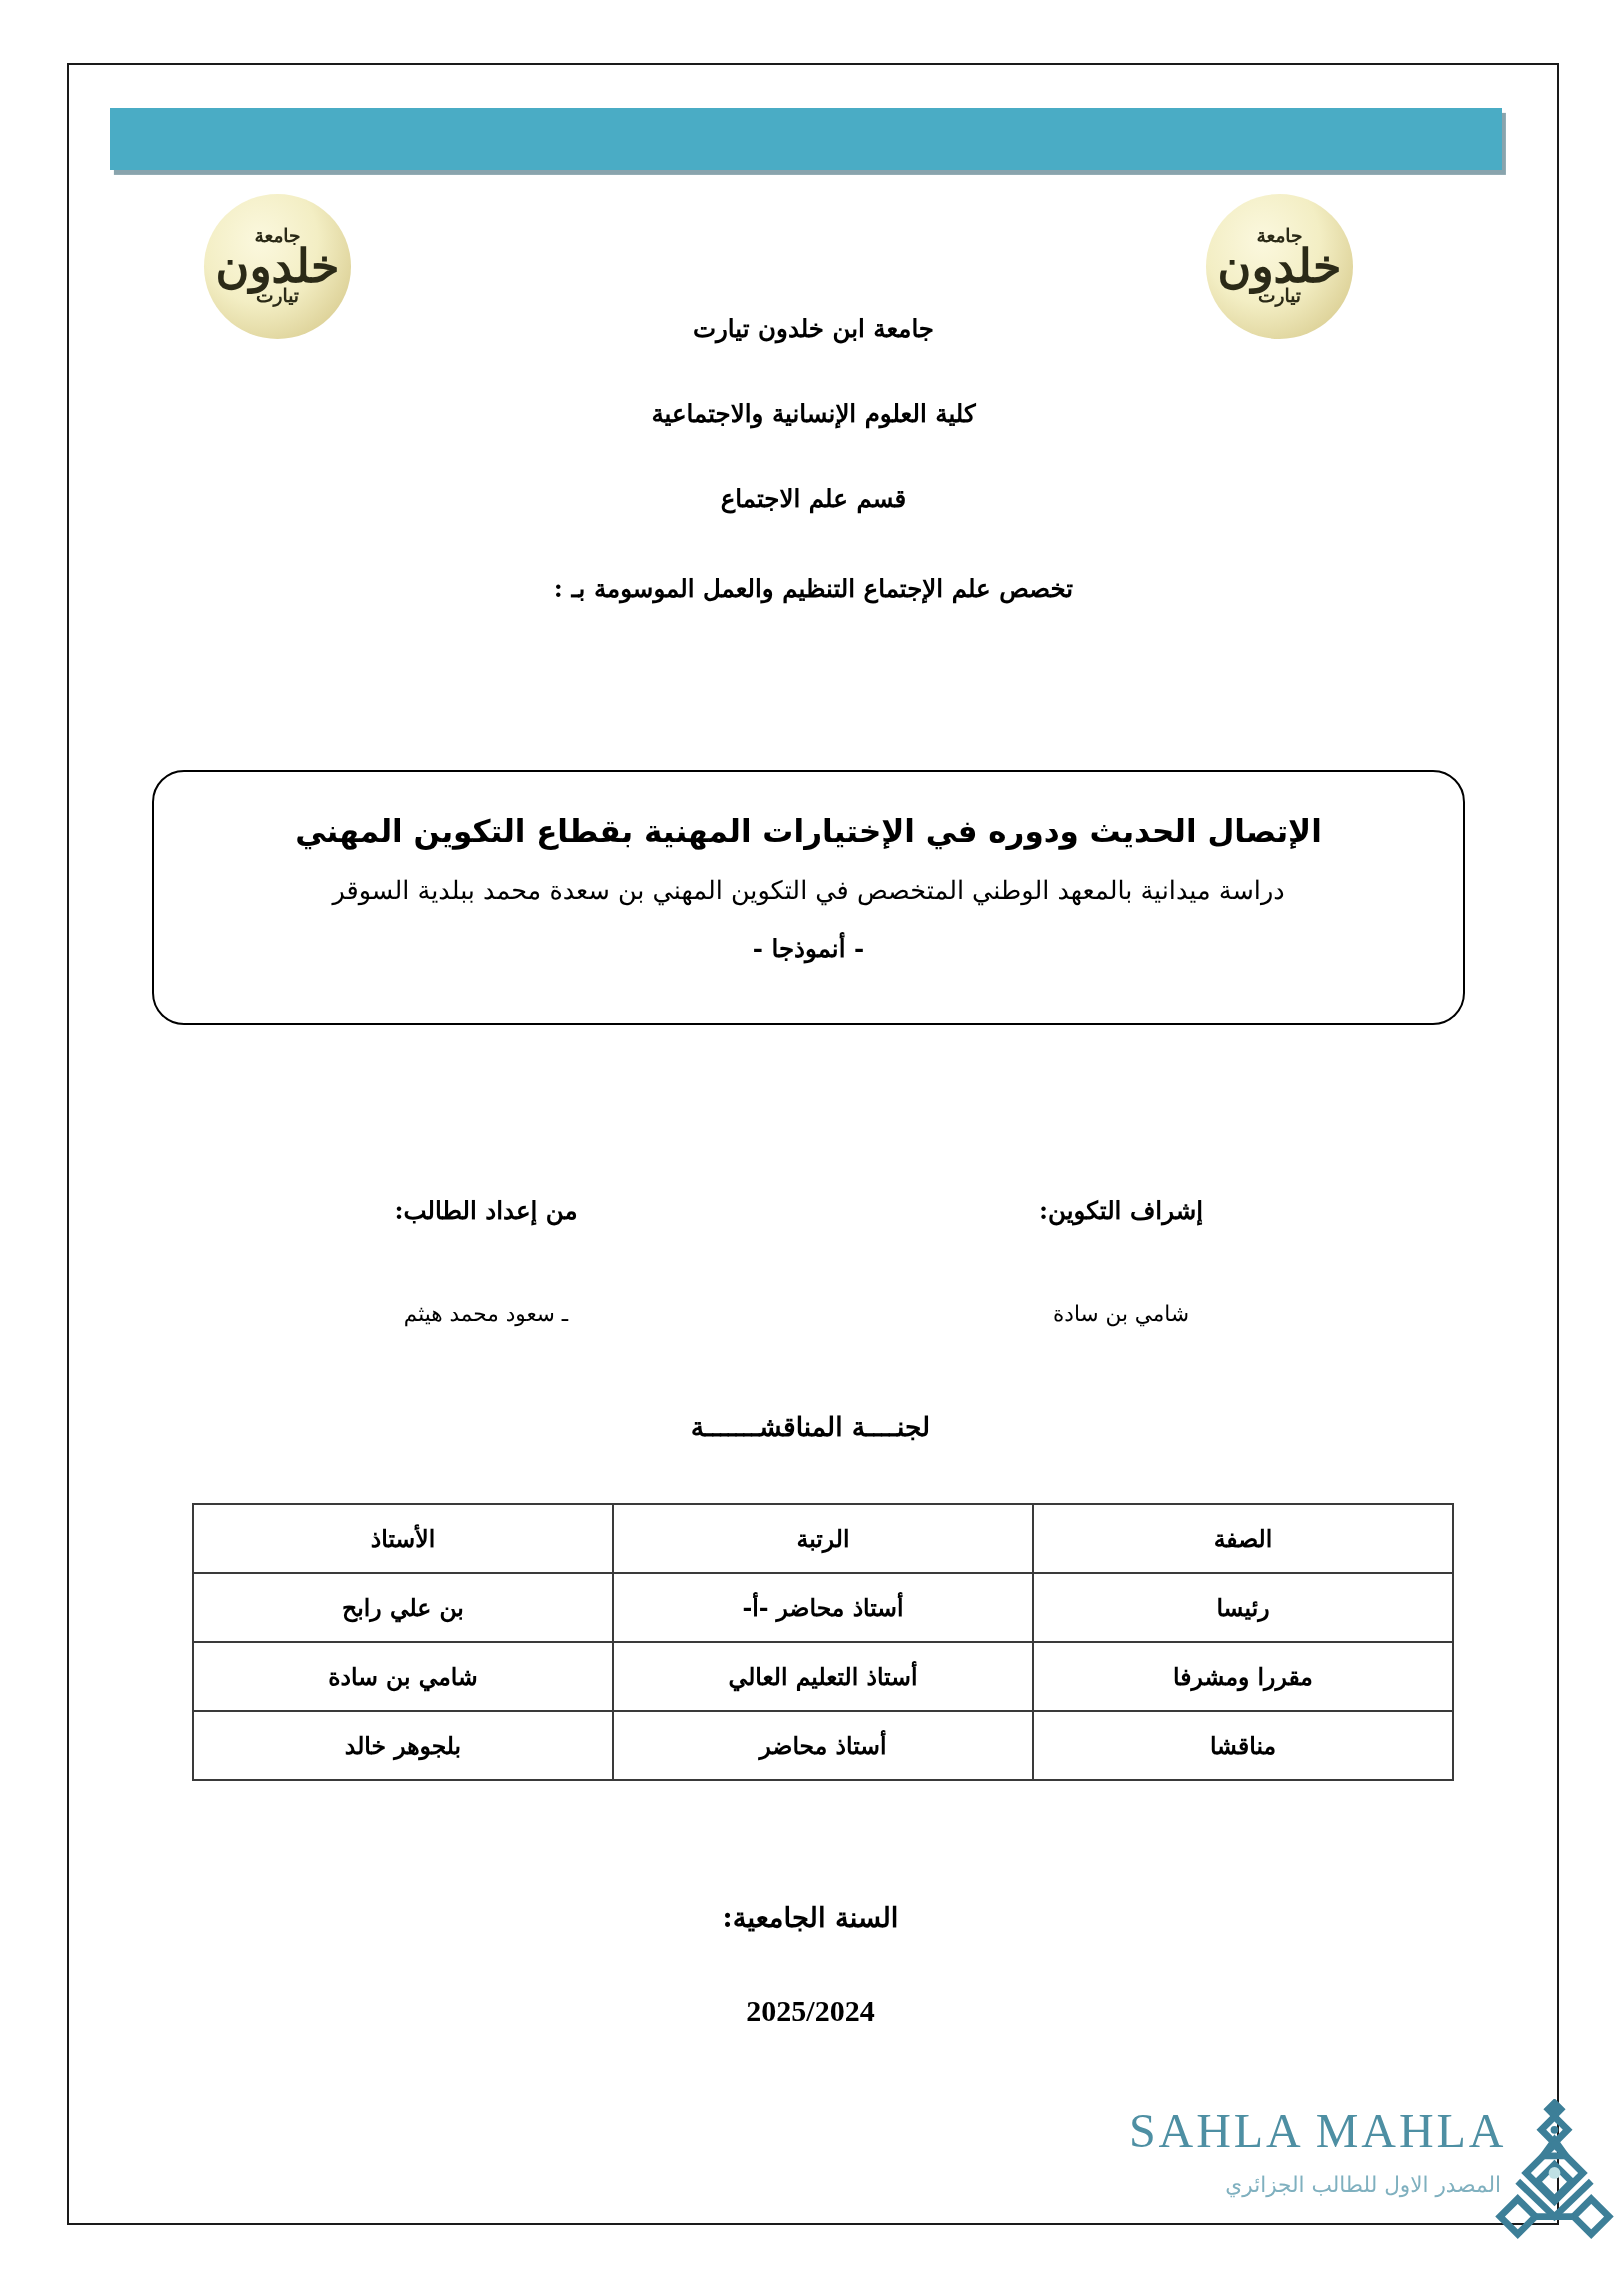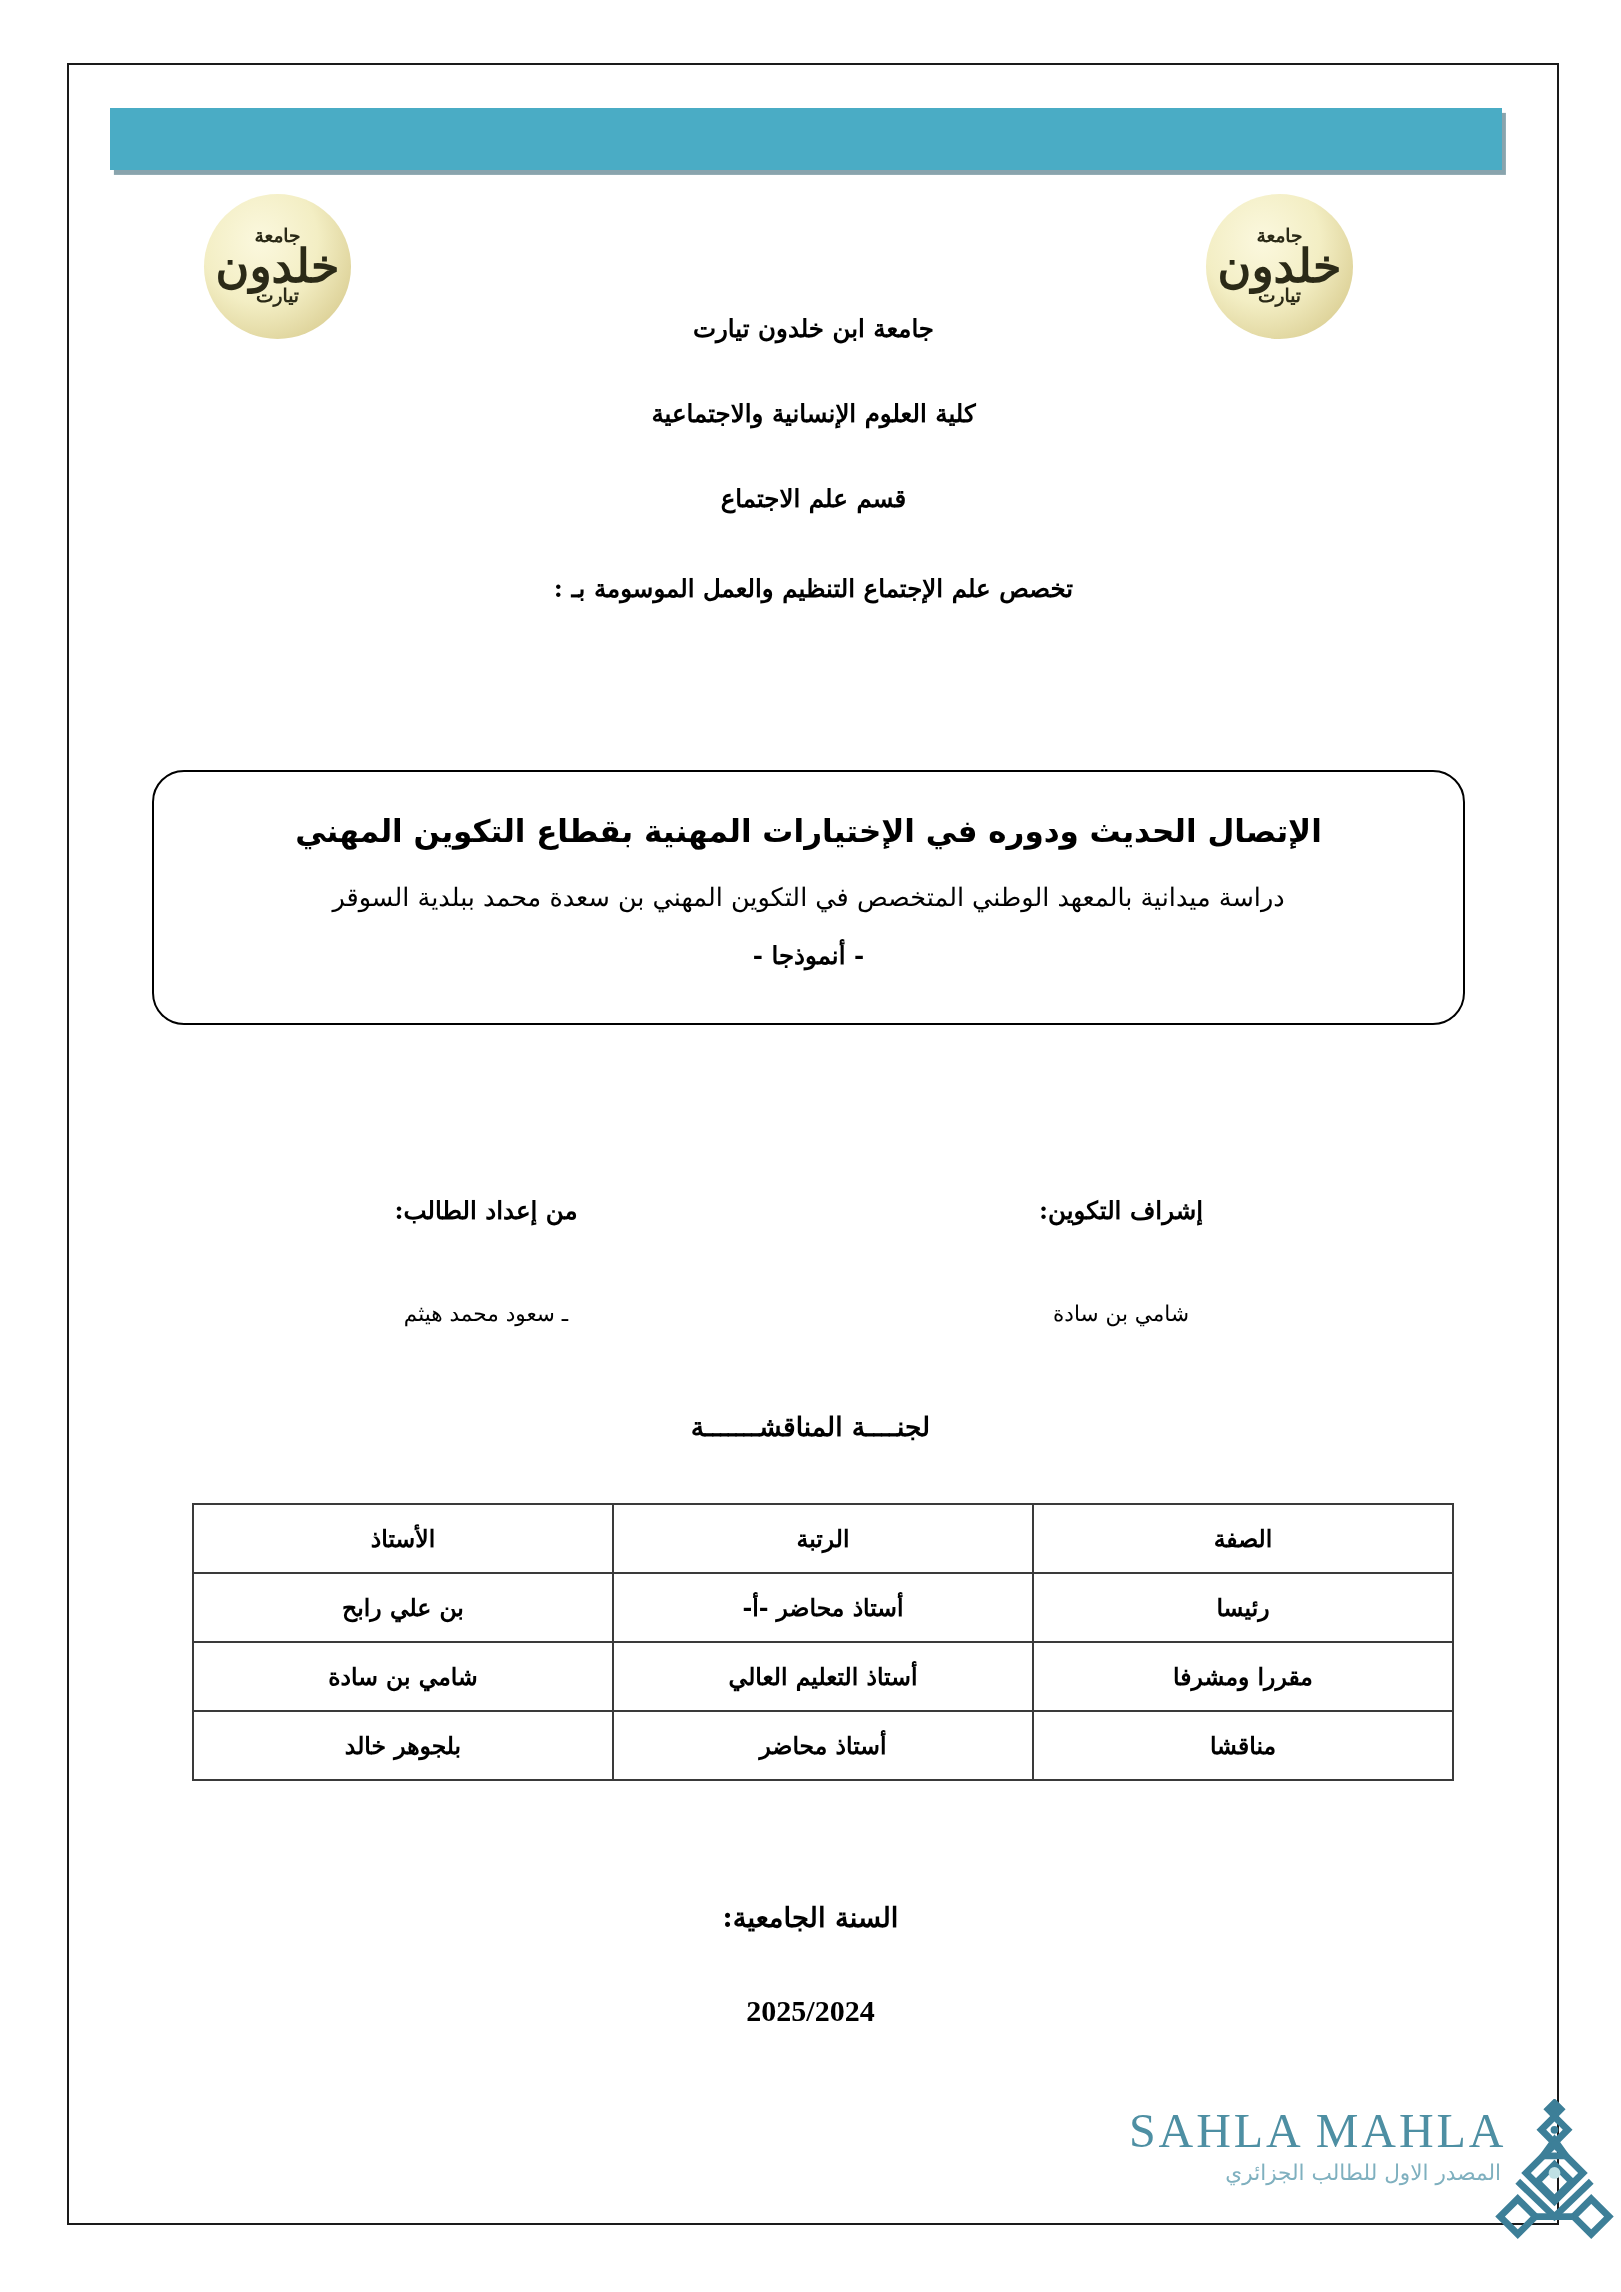--- a/index.html
+++ b/index.html
@@ -102,21 +102,21 @@
   }
   #main-title {
     margin-top: 41px;
     font-family: "DejaVu Sans", sans-serif;
     font-weight: bold;
     font-size: 31px;
     color: #000;
     white-space: nowrap;
   }
   #sub-title {
-    margin-top: 33px;
+    margin-top: 26px;
     font-family: "DejaVu Serif", serif;
     font-size: 25.5px;
     color: #000;
     white-space: nowrap;
   }
   #model-line {
     margin-top: 29px;
     font-family: "DejaVu Serif", serif;
     font-weight: bold;
     font-size: 24.5px;
@@ -215,21 +215,21 @@
   #wm-text { position: absolute; left: 0; top: 0; width: 372px; text-align: left; }
   #wm-title {
     font-family: "Liberation Serif", "DejaVu Serif", serif;
     font-size: 48px;
     letter-spacing: 2.9px;
     color: #4e8fa3;
     line-height: 1;
     white-space: nowrap;
   }
   #wm-sub {
-    margin-top: 5px;
+    margin-top: 17px;
     direction: rtl;
     text-align: right;
     font-family: "DejaVu Serif", serif;
     font-size: 21.6px;
     color: #7fb0bf;
     white-space: nowrap;
   }
   #wm-emblem {
     position: absolute;
     left: 365px;

